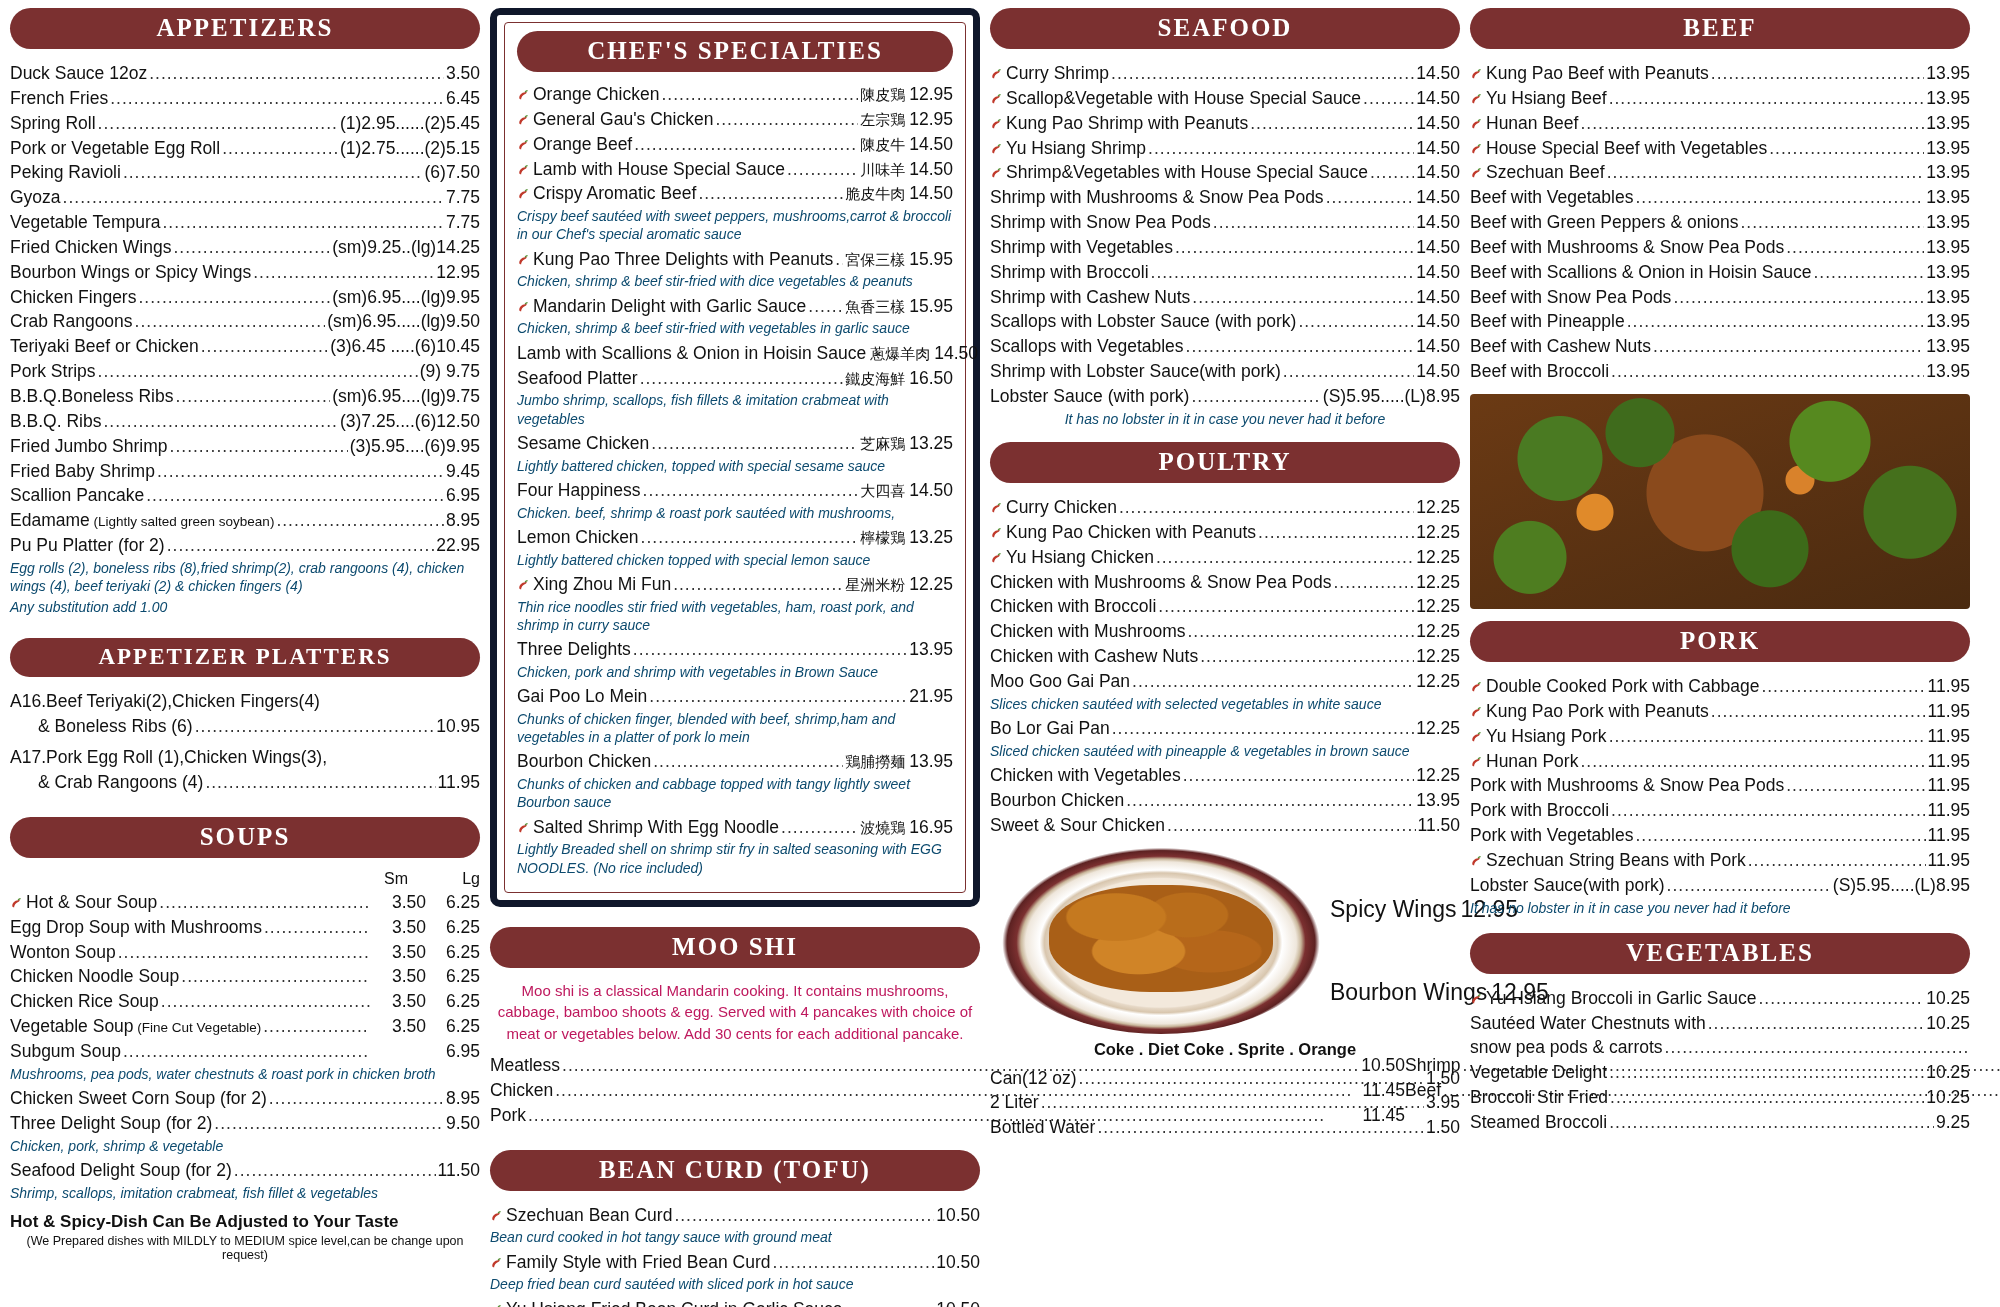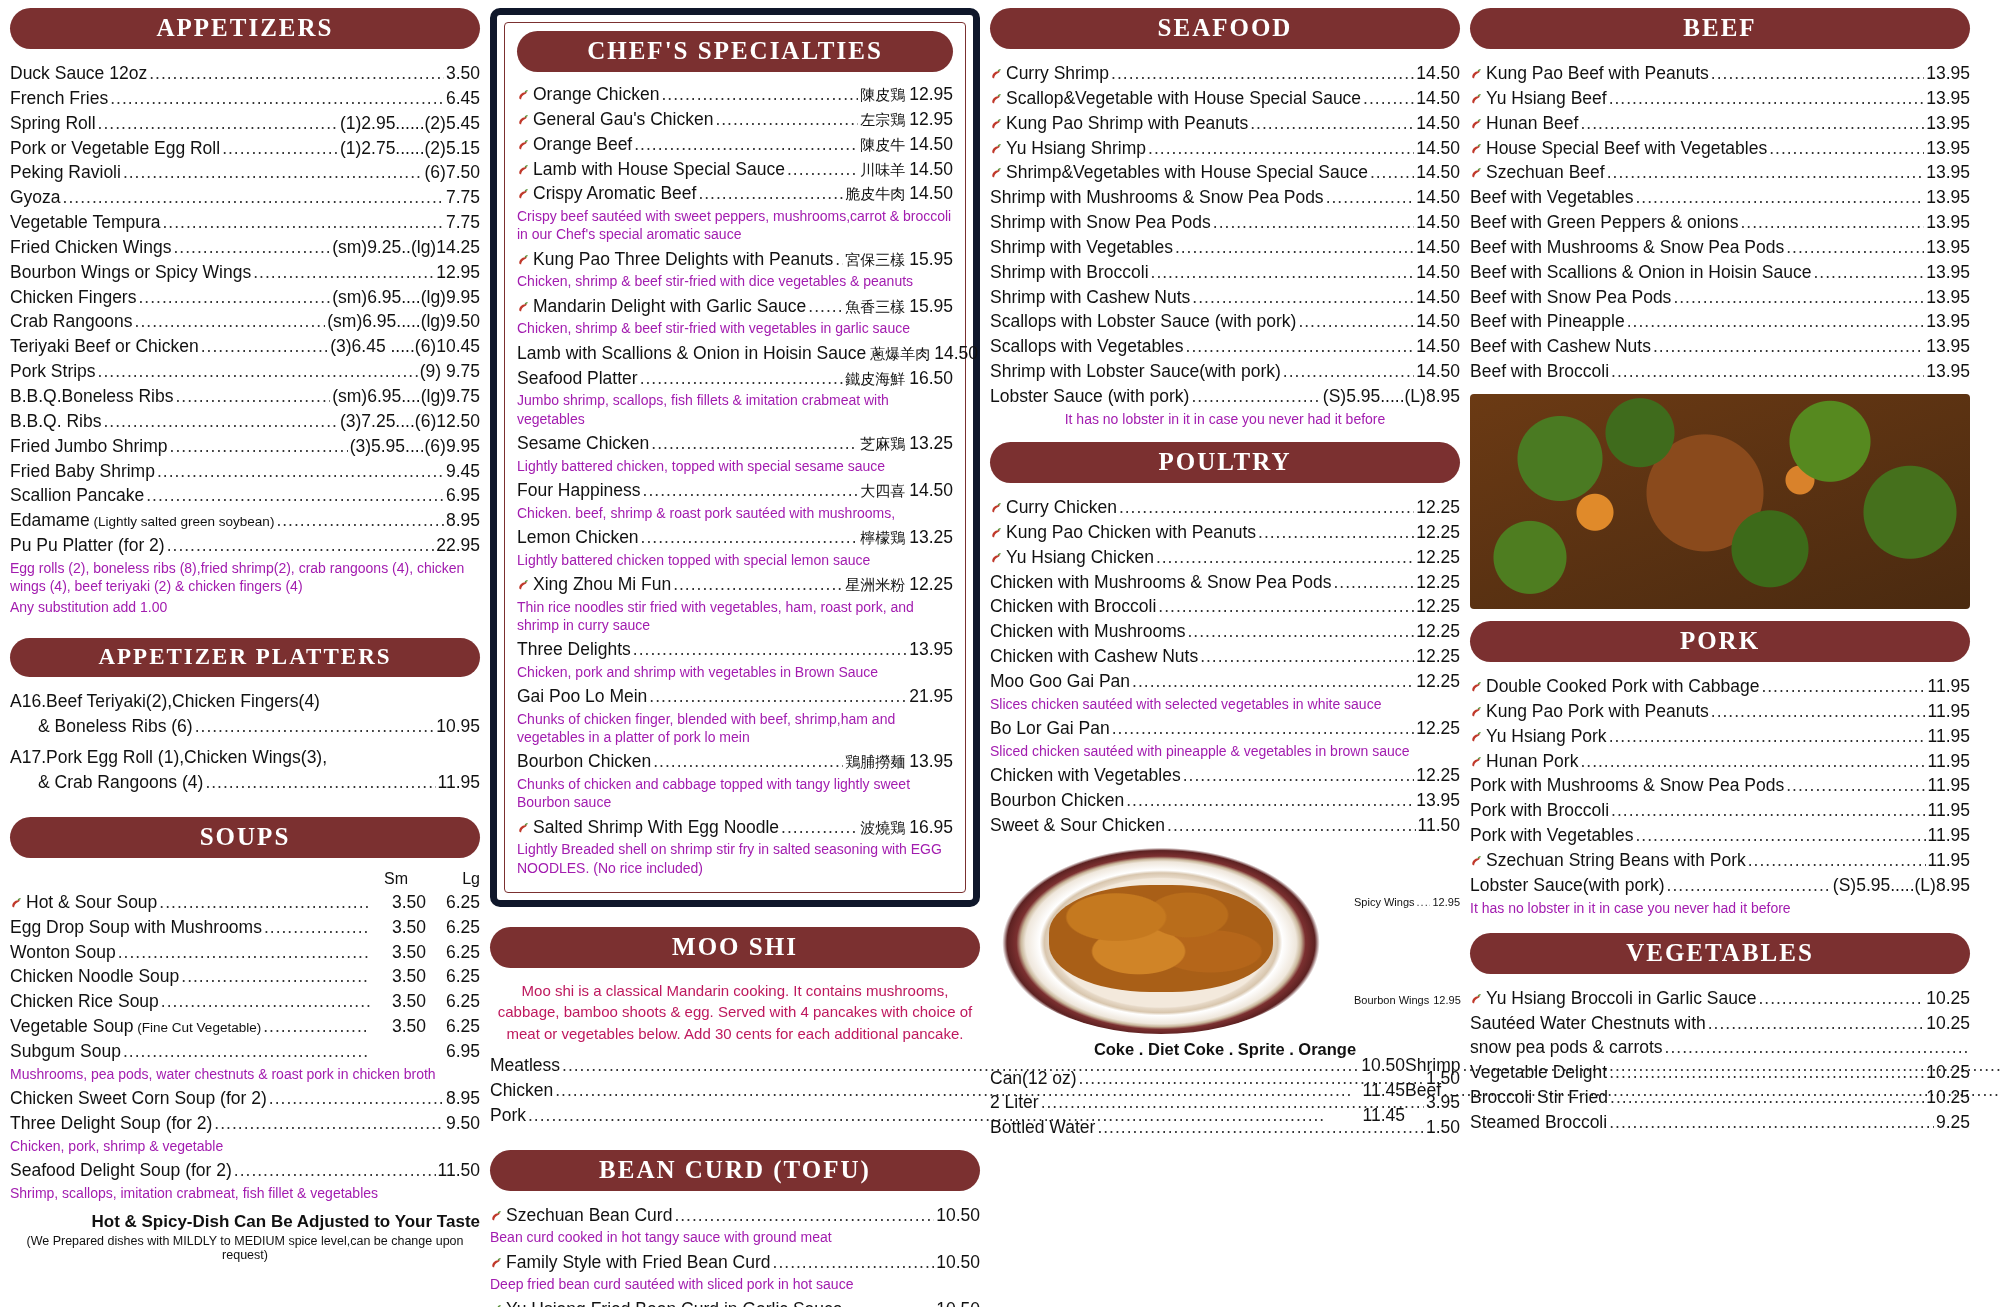--- a/index.html
+++ b/index.html
@@ -32,40 +32,40 @@
   }
   .hdr.small { font-size:23px; }
 
   .rows { font-size:17.5px; line-height:1.42; }
   .row { display:flex; align-items:baseline; white-space:nowrap; }
   .nm { flex:0 0 auto; }
   .dots { flex:1 1 auto; overflow:hidden; margin:0 2px; letter-spacing:1px; color:#333; }
   .dots::before { content:"........................................................................................................................................"; }
   .pr { flex:0 0 auto; }
   .cn { font-family:"DejaVu Sans", sans-serif; font-size:15px; margin-right:4px; }
-  .desc { font-size:14px; line-height:1.3; color:#a21caf; margin:1px 0 3px 0; white-space:normal; }
+  .desc { font-style:italic; font-size:14px; line-height:1.3; color:#0c4a6e; margin:1px 0 3px 0; white-space:normal; }
   .sub { font-size:13.5px; }
 
   .chili { color:#C0392B; font-size:15px; margin-right:3px; }
   .chili svg { vertical-align:-2px; }
 
   
   .framed {
     border:7px solid #0f172a;
     border-radius:10px;
     padding:7px;
   }
   .framed-inner { border:1px solid #7B3030; border-radius:4px; padding:10px 12px 12px; }
   .framed .hdr { margin:-2px 0 10px 0; }
 
   .moo-note { text-align:center; font-size:15px; line-height:1.45; color:#be185d; margin-bottom:8px; }
   .two-col { display:flex; }
   .two-col > div { flex:1; }
 
-  .spicy-line { text-align:right; font-weight:bold; font-size:17px; margin-top:10px; }
+  .spicy-line { text-align:left; font-weight:bold; font-size:17px; margin-top:10px; }
   .spicy-sub { text-align:center; font-size:12.5px; margin-top:2px; }
 
   .photo-beef {
     width:100%; height:215px; border-radius:4px; margin:10px 0 12px;
     background:
       radial-gradient(circle at 18% 30%, #4a7a22 0 42px, transparent 43px),
       radial-gradient(circle at 34% 18%, #3f6b1c 0 34px, transparent 35px),
       radial-gradient(circle at 72% 22%, #56891f 0 40px, transparent 41px),
       radial-gradient(circle at 88% 55%, #45701c 0 46px, transparent 47px),
       radial-gradient(circle at 60% 72%, #3d6a19 0 38px, transparent 39px),
@@ -87,21 +87,21 @@
     border-radius:45%;
     background:
       radial-gradient(ellipse at 30% 30%, #c5791f 0 22%, transparent 23%),
       radial-gradient(ellipse at 62% 28%, #b96d1b 0 20%, transparent 21%),
       radial-gradient(ellipse at 40% 62%, #d08427 0 24%, transparent 25%),
       radial-gradient(ellipse at 72% 62%, #b5661a 0 22%, transparent 23%),
       radial-gradient(ellipse at 52% 45%, #c87a22 0 30%, transparent 31%),
       #a95f17;
   }
   .wings-wrap { display:flex; align-items:stretch; }
-  .wings-prices { flex:1; position:relative; font-size:11px;margin-left:24px; }
+  .wings-prices { flex:1; position:relative; font-size:23px; }
   .wings-prices .wp1 { position:absolute; top:58px; left:4px; right:0; }
   .wings-prices .wp2 { position:absolute; bottom:34px; left:4px; right:0; }
 
   .bev-center { text-align:center; font-weight:bold; font-size:16.5px; margin-bottom:7px; }
   .smhdr { display:flex; justify-content:flex-end; font-size:16px; margin-bottom:2px; }
   .smhdr span { width:72px; text-align:right; }
   .soup-row .pr { width:74px; text-align:center; }
   .soup-row .pr2 { width:74px; text-align:center; }
 </style>
 </head>

